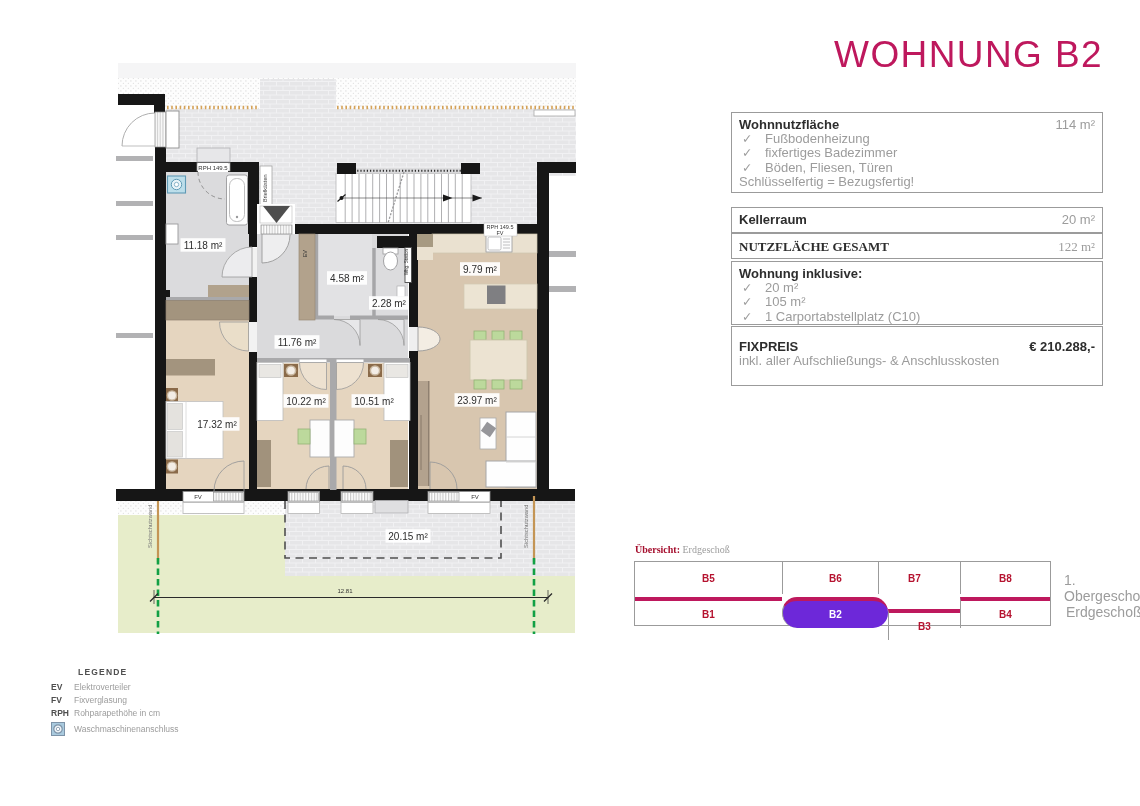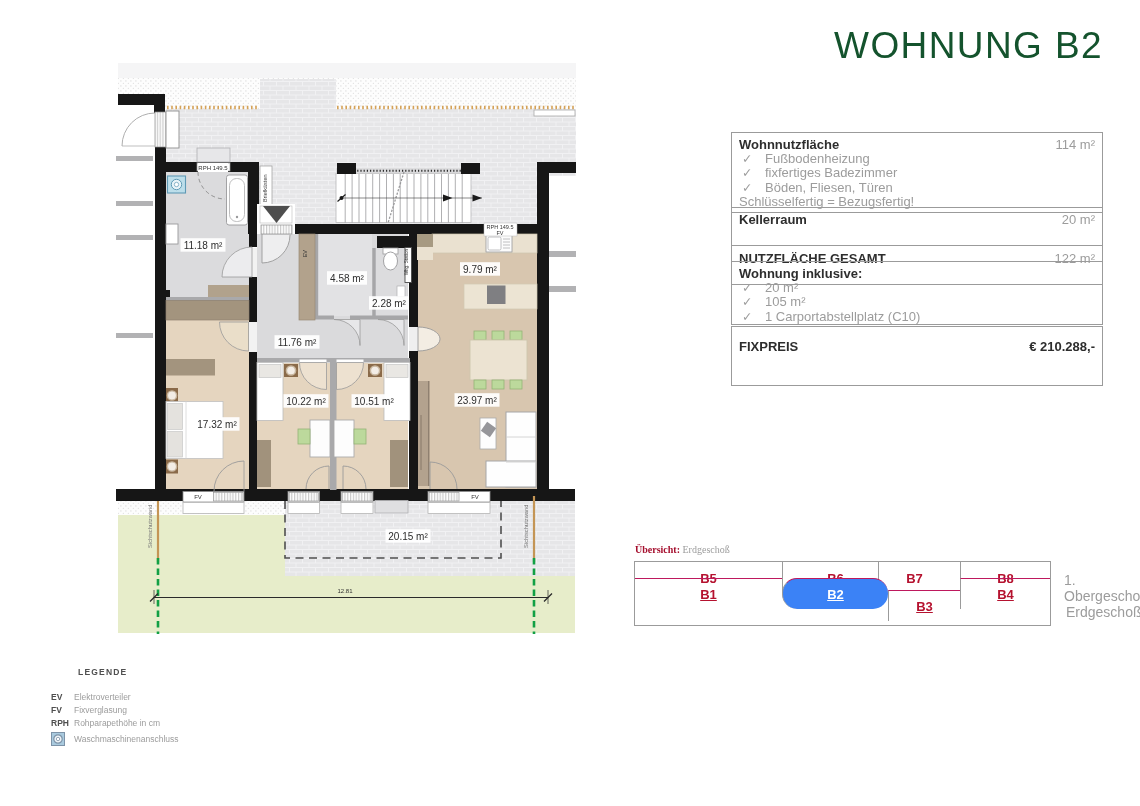--- a/index.html
+++ b/index.html
@@ -1,35 +1,35 @@
 <!DOCTYPE html>
 <html lang="de"><head>
 <meta charset="utf-8">
 <title>Wohnung B2</title>
 <style>
   html,body{margin:0;padding:0;background:#fff;}
   body{width:1140px;height:806px;position:relative;overflow:hidden;
        font-family:"Liberation Sans", sans-serif;}
   .abs{position:absolute;}
-  #title{position:absolute;top:25px;right:37px;font-size:37px;letter-spacing:1.4px;
-         color:#14532d;font-weight:400;}
+  #title{position:absolute;top:34px;right:37px;font-size:37px;letter-spacing:1.4px;
+         color:#be185d;font-weight:400;}
   .ibox{position:absolute;left:731px;width:356px;border:1px solid #9b9b9b;
         padding:5px 7px;font-size:13px;color:#9c9c9c;line-height:14.2px;}
   .ibox .hd{color:#2d2d2d;font-weight:bold;}
   .row{display:flex;justify-content:space-between;}
   .chk{display:flex;}
   .chk .cm{width:23px;padding-left:3px;font-size:12.5px;}
   #uber-head{position:absolute;left:635px;top:544px;font-size:10px;color:#9c9c9c;font-family:Liberation Serif, serif;}
   #uber-head b{color:#a50e2d;}
   #utable{position:absolute;left:634px;top:561px;width:415px;height:63px;
           border:1px solid #9b9b9b;}
   #utable .cell{position:absolute;border-left:1px solid #9b9b9b;box-sizing:border-box;
         display:flex;align-items:center;justify-content:center;
-        font-size:13px;font-weight:bold;color:#b5122f;height:32px;}
-  #utable .r2{top:16px;height:31px;border-top:1px solid #be185d;text-decoration:underline;}
+        font-size:10px;font-weight:bold;color:#b5122f;height:32px;}
+  #utable .r2{top:35px;height:31px;border-top:4px solid #be185d;}
   .flabel{position:absolute;font-size:14px;color:#9c9c9c;}
   #legend{position:absolute;left:51px;top:667px;font-size:8.5px;color:#9c9c9c;}
   #legend table{border-collapse:collapse;font-size:8.5px;}
   #legend td{padding:0 0 3.2px 0;vertical-align:middle;}
   #legend td.t{color:#4f4f4f;font-weight:bold;width:23px;}
 </style>
 </head>
 <body>
 
 <svg id="plan" class="abs" style="left:0;top:0" width="1140" height="806" viewBox="0 0 1140 806">
@@ -440,48 +440,48 @@
     </g>
 
 <g>
       <rect x="385.5" y="529.2" width="45.0" height="13.5" fill="#ffffff" fill-opacity="0.93"></rect>
       <text x="408.0" y="539.6" font-size="10" fill="#2c2c2c" text-anchor="middle">20.15 m²</text>
     </g>
 </svg>
 
 <div id="title">WOHNUNG B2</div>
 
-<div class="ibox" style="top:132px;height:69px;">
+<div class="ibox" style="top:112px;height:69px;">
   <div class="row">
       <span class="hd">Wohnnutzfläche</span>
       <span>114 m²</span>
     </div>
   <div class="chk">
       <span class="cm">✓</span>
       <span>Fußbodenheizung</span>
     </div>
   <div class="chk">
       <span class="cm">✓</span>
       <span>fixfertiges Badezimmer</span>
     </div>
   <div class="chk">
       <span class="cm">✓</span>
       <span>Böden, Fliesen, Türen</span>
     </div>
   <div>Schlüsselfertig = Bezugsfertig!</div>
 </div>
 
-<div class="ibox" style="top:207px;height:13px;padding-top:5px;padding-bottom:19px;">
+<div class="ibox" style="top:207px;height:13px;padding-top:5px;padding-bottom:6px;">
   <div class="row">
       <span class="hd">Kellerraum</span>
       <span>20 m²</span>
     </div>
 </div>
 
-<div class="ibox" style="top:245px;height:14px;padding-top:6px;padding-bottom:18px;">
+<div class="ibox" style="top:233px;height:14px;padding-top:6px;padding-bottom:4px;font-family:Liberation Serif, serif;">
   <div class="row">
       <span class="hd">NUTZFLÄCHE GESAMT</span>
       <span>122 m²</span>
     </div>
 </div>
 
 <div class="ibox" style="top:261px;height:52px;">
   <div class="hd">Wohnung inklusive:</div>
   <div class="chk">
       <span class="cm">✓</span>
@@ -495,40 +495,41 @@
       <span class="cm">✓</span>
       <span>1 Carportabstellplatz (C10)</span>
     </div>
 </div>
 
 <div class="ibox" style="top:326px;height:40px;padding-top:13px;">
   <div class="row">
       <span class="hd">FIXPREIS</span>
       <span class="hd">€ 210.288,-</span>
     </div>
+  <div>inkl. aller Aufschließungs- &amp; Anschlusskosten</div>
 </div>
 
 <div id="uber-head"><b>Übersicht:</b> Erdgeschoß</div>
 
 <div id="utable">
   <div class="cell" style="left:0;top:0;width:147px;border-left:none;">B5</div>
   <div class="cell" style="left:147px;top:0;width:106px;">B6</div>
   <div class="cell" style="left:243px;top:0;width:72px;">B7</div>
   <div class="cell" style="left:325px;top:0;width:90px;">B8</div>
   <div class="cell r2" style="left:0;width:147px;border-left:none;">B1</div>
-  <div class="cell r2" style="left:147px;width:106px;background:#3b82f6;color:#fff;border-radius:15px;">B2</div>
+  <div class="cell r2" style="left:147px;width:106px;background:#6d28d9;color:#fff;border-radius:15px;">B2</div>
   <div class="cell r2" style="left:253px;width:72px;margin-top:12px;">B3</div>
   <div class="cell r2" style="left:325px;width:90px;">B4</div>
 </div>
 
 <div class="flabel" style="left:1064px;top:572px;">1. Obergeschoß</div>
 <div class="flabel" style="left:1066px;top:604px;">Erdgeschoß</div>
 
 <div id="legend">
-  <div style="color:#4f4f4f;font-weight:bold;letter-spacing:1.2px;margin-bottom:15px;padding-left:27px;">LEGENDE</div>
+  <div style="color:#4f4f4f;font-weight:bold;letter-spacing:1.2px;margin-bottom:5px;padding-left:27px;">LEGENDE</div>
   <table>
     <tbody>
         <tr>
           <td class="t">EV</td>
           <td>Elektroverteiler</td>
         </tr>
     <tr>
           <td class="t">FV</td>
           <td>Fixverglasung</td>
         </tr>

